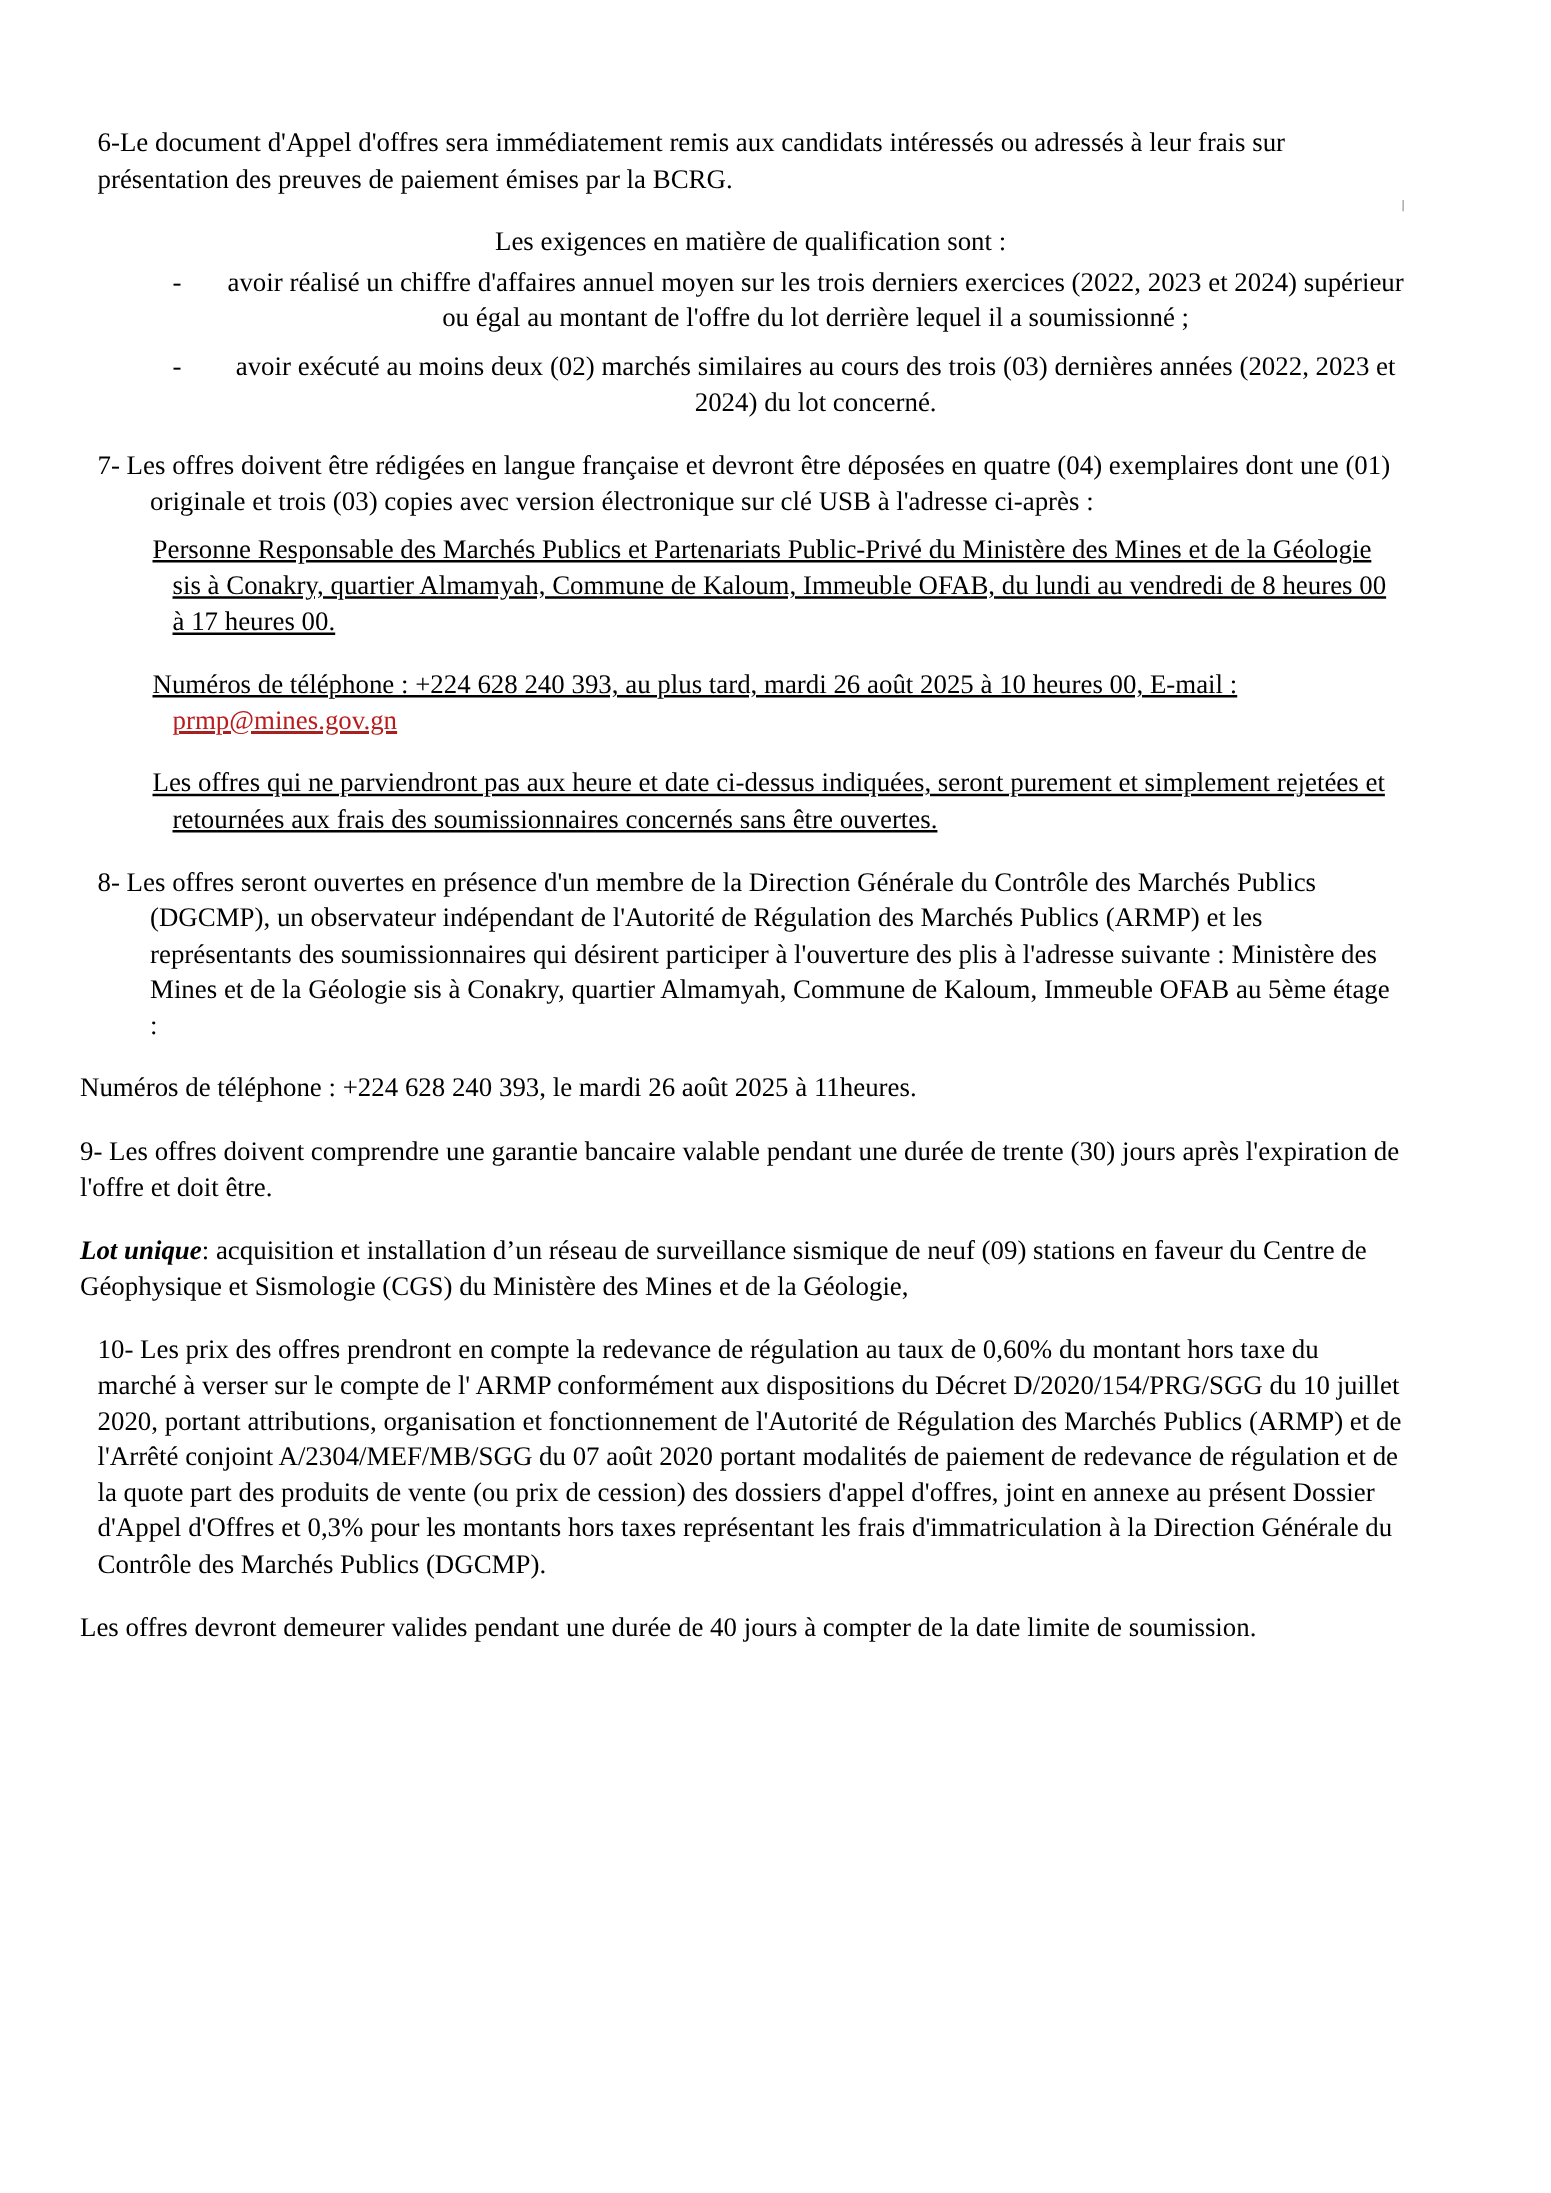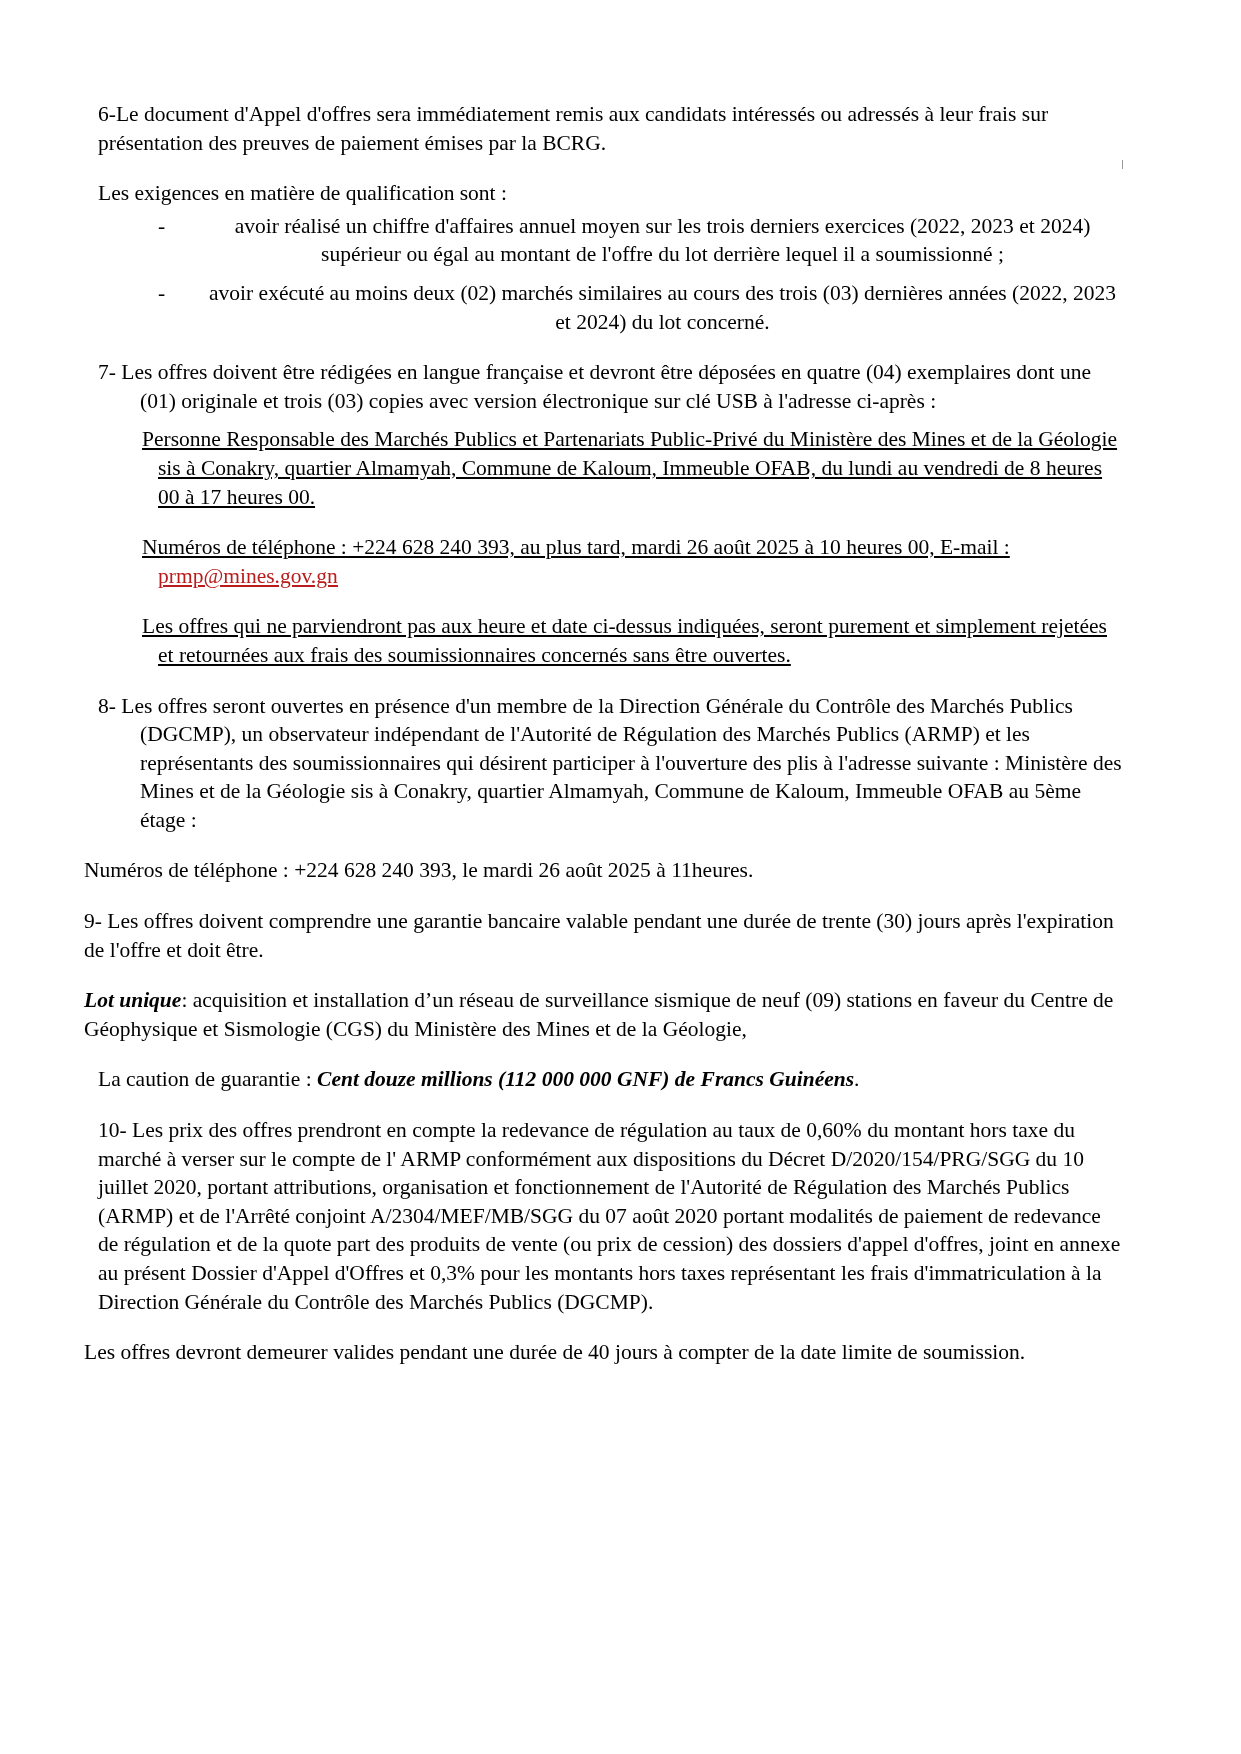--- a/index.html
+++ b/index.html
@@ -11,21 +11,21 @@
     width: 1241px;
     min-height: 1754px;
     font-family: "Liberation Serif", "DejaVu Serif", serif;
     color: #000000;
   }
   .page {
     position: relative;
     width: 1241px;
     min-height: 1754px;
     box-sizing: border-box;
-    padding: 100px 118px 60px 84px;
+    padding: 100px 118px 60px 64px;
     background: #ffffff;
   }
   .para {
     font-size: 21.5px;
     line-height: 1.33;
     text-align: left;
     margin: 0 0 14px 0;
   }
   .indent-1 { padding-left: 14px; }
   .hang-b {
@@ -45,21 +45,21 @@
     line-height: 1.33;
   }
   .bullet-dash {
     width: 44px;
     flex: 0 0 44px;
   }
   .bullet-text {
     flex: 1 1 auto;
     text-align: center;
   }
-  .tight { margin-bottom: 4px; }
+  .tight { margin-bottom: 4px; text-align: center; }
   .gap-sm { margin-bottom: 10px; }
   .gap-lg { margin-bottom: 22px; }
   b, .bold { font-weight: bold; font-style: italic; }
   a.mail {
     color: #b91c1c;
     text-decoration: underline;
   }
   .tick {
     position: absolute;
     right: 118px;
@@ -103,21 +103,18 @@
   <p class="para hang-b gap-lg">8- Les offres seront ouvertes en présence d'un membre de la Direction Générale du Contrôle des Marchés Publics (DGCMP), un observateur indépendant de l'Autorité de Régulation des Marchés Publics (ARMP) et les représentants des soumissionnaires qui désirent participer à l'ouverture des plis à l'adresse suivante : Ministère des Mines et de la Géologie sis à Conakry, quartier Almamyah, Commune de Kaloum, Immeuble OFAB au 5ème étage :</p>
 
   <p class="para gap-lg">Numéros de téléphone : +224 628 240 393, le mardi 26 août 2025 à 11heures.</p>
 
   <p class="para gap-lg">9- Les offres doivent comprendre une garantie bancaire valable pendant une durée de trente (30) jours après l'expiration de l'offre et doit être.</p>
 
   <p class="para gap-lg">
     <b>Lot unique</b><span>: acquisition et installation d’un réseau de surveillance sismique de neuf (09) stations en faveur du Centre de Géophysique et Sismologie (CGS) du Ministère des Mines et de la Géologie,</span>
   </p>
 
-  <p class="para indent-1 gap-lg">
-    <span>La caution de guarantie : </span><b>Cent douze millions (112 000 000 GNF) de Francs Guinéens</b><span>.</span>
-  </p>
 
   <p class="para indent-1 gap-lg">10- Les prix des offres prendront en compte la redevance de régulation au taux de 0,60% du montant hors taxe du marché à verser sur le compte de l' ARMP conformément aux dispositions du Décret D/2020/154/PRG/SGG du 10 juillet 2020, portant attributions, organisation et fonctionnement de l'Autorité de Régulation des Marchés Publics (ARMP) et de l'Arrêté conjoint A/2304/MEF/MB/SGG du 07 août 2020 portant modalités de paiement de redevance de régulation et de la quote part des produits de vente (ou prix de cession) des dossiers d'appel d'offres, joint en annexe au présent Dossier d'Appel d'Offres et 0,3% pour les montants hors taxes représentant les frais d'immatriculation à la Direction Générale du Contrôle des Marchés Publics (DGCMP).</p>
 
   <p class="para">Les offres devront demeurer valides pendant une durée de 40 jours à compter de la date limite de soumission.</p>
 
 </div>
 
 </body></html>

